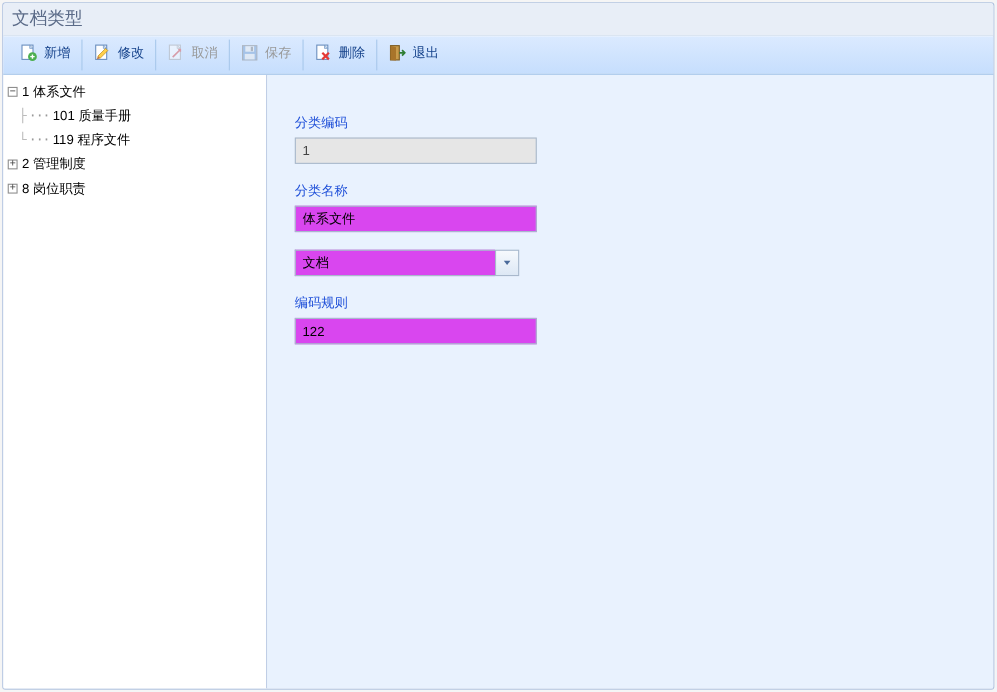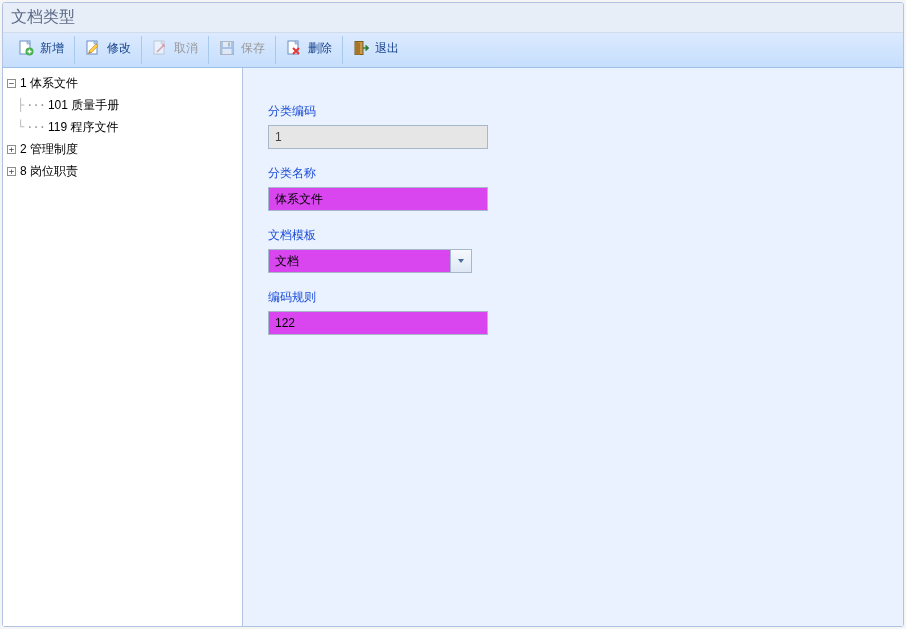--- a/index.html
+++ b/index.html
@@ -261,21 +261,20 @@
     <div class="form-panel">
       <div class="form-row">
         <label class="form-label">分类编码</label>
         <input class="form-input" readonly="" value="1" style="">
       </div>
       <div class="form-row">
         <label class="form-label">分类名称</label>
         <input class="form-input" value="体系文件" style="">
       </div>
       <div class="form-row">
-        <label class="form-label">文档模板</label>
         <div class="combo-wrap">
           <input class="form-input" value="文档" style="">
           <div class="combo-trigger"></div>
         </div>
       </div>
       <div class="form-row">
         <label class="form-label">编码规则</label>
         <input class="form-input" value="122" style="">
       </div>
     </div>

